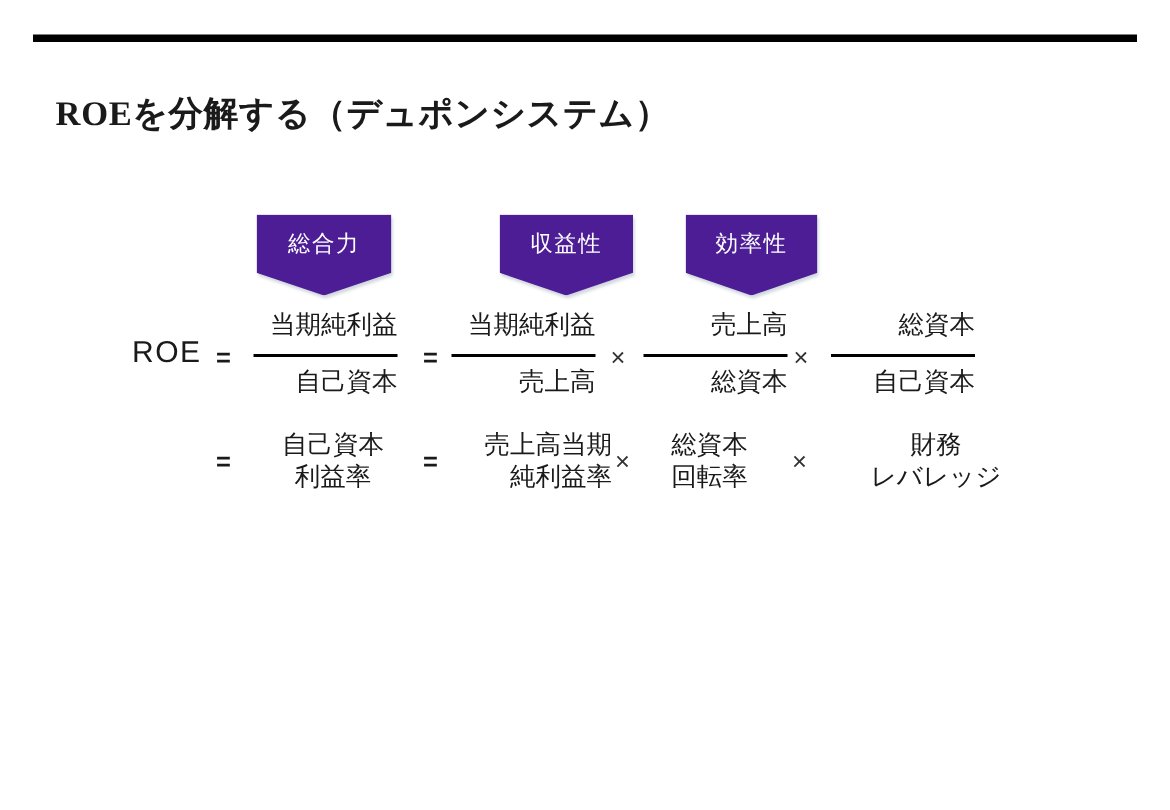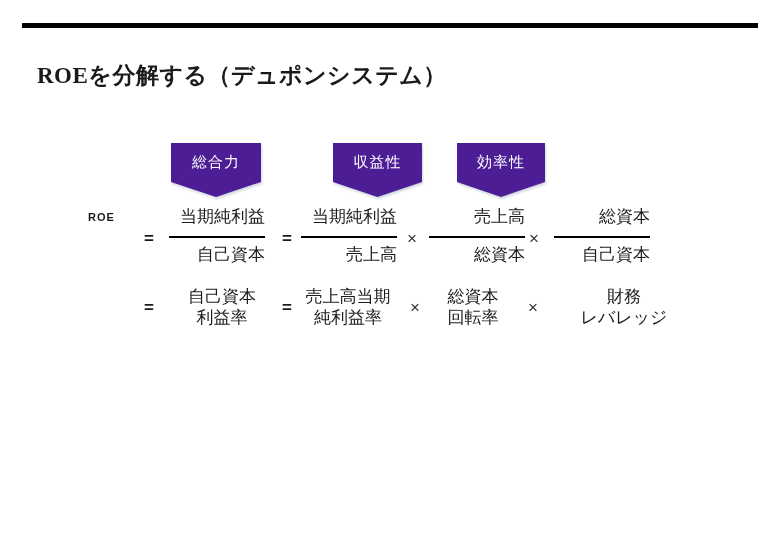--- a/index.html
+++ b/index.html
@@ -62,23 +62,23 @@
   .frac .num { height: 28px; line-height: 28px; white-space: nowrap; }
   .frac .bar { height: 0; border-top: 2px solid #000; margin-top: 5px; }
   .frac .den { margin-top: 4px; line-height: 26px; white-space: nowrap; }
   .f1 { left: 169px; }
   .f2 { left: 301px; }
   .f3 { left: 429px; }
   .f4 { left: 554px; }
 
   .roe {
     position: absolute;
-    left: 88px; top: 211px;
-    font-size: 11px;
-    font-weight: bold;
+    left: 88px; top: 224px;
+    font-size: 20px;
+    font-weight: normal;
     letter-spacing: 1px;
   }
   .eq {
     position: absolute;
     font-size: 17px;
     font-weight: bold;
   }
   .times {
     position: absolute;
     font-size: 17px;
@@ -93,21 +93,21 @@
   .term {
     position: absolute;
     top: 286px;
     width: 120px;
     text-align: center;
     font-size: 17px;
     line-height: 21px;
     white-space: pre-line;
   }
   .t1 { left: 162px; }
-  .t2 { left: 288px; }
+  .t2 { left: 288px; text-align: right; }
   .t3 { left: 413px; }
   .t4 { left: 564px; }
   .eq3 { left: 144px; top: 298px; }
   .eq4 { left: 282px; top: 298px; }
   .x3  { left: 410px; top: 298px; }
   .x4  { left: 528px; top: 298px; }
 </style>
 </head>
 <body>
 

